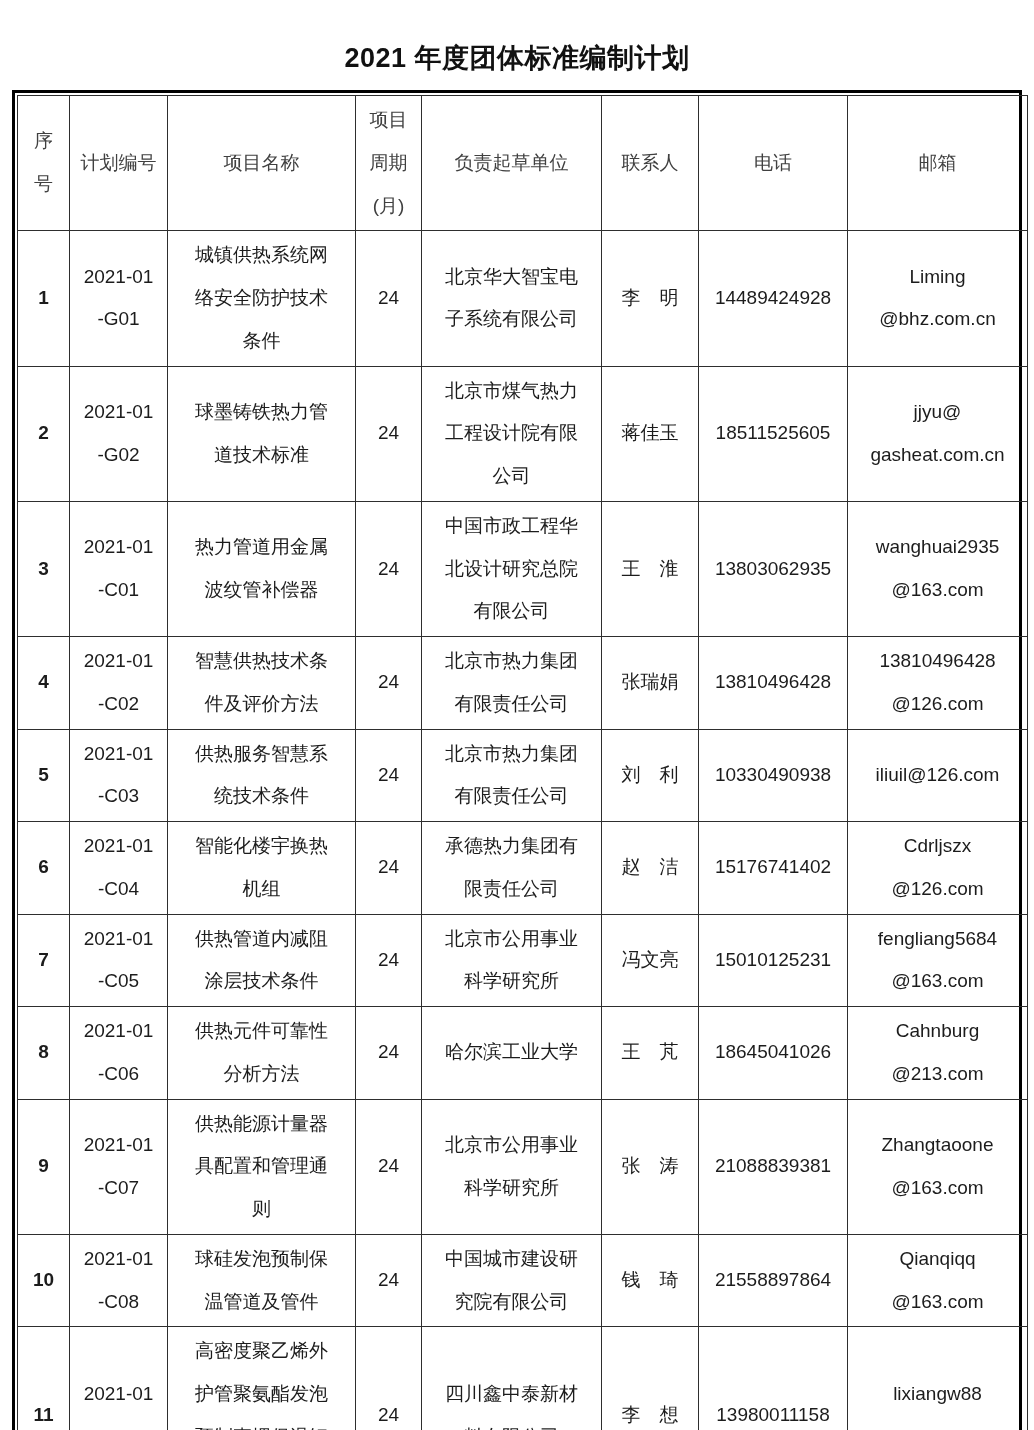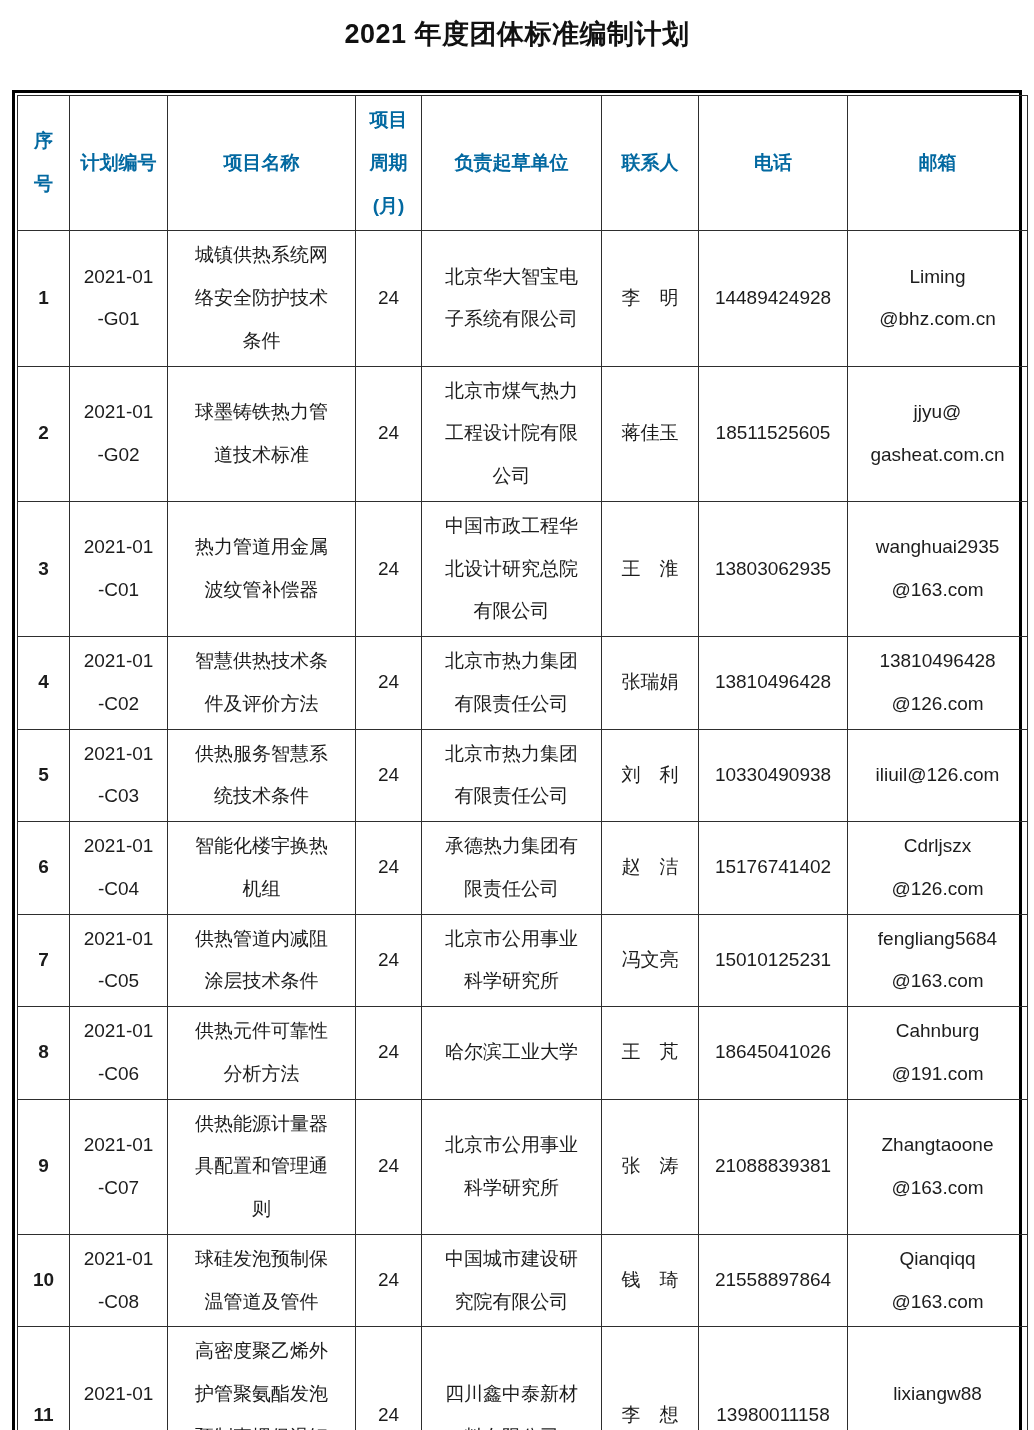--- a/index.html
+++ b/index.html
@@ -15,20 +15,21 @@
     position: relative;
   }
   .doc-title {
     text-align: center;
     font-size: 27px;
     font-weight: bold;
     color: #111111;
     padding-top: 16px;
     letter-spacing: 0.5px;
     white-space: pre-line;
+    margin-top: 24px;
   }
   .table-wrap {
     position: absolute;
     left: 12px;
     top: 90px;
     width: 1010px;
     box-sizing: border-box;
     border: 3px solid #000000;
     padding: 2px;
     background: #ffffff;
@@ -44,22 +45,22 @@
     vertical-align: middle;
     text-align: center;
     font-size: 19px;
     line-height: 2.25;
     padding: 3px 5px;
     white-space: pre-line;
     overflow: hidden;
     color: #1c1c1c;
   }
   table.std-table th {
-    font-weight: bold;
-    color: #0369a1;
+    font-weight: normal;
+    color: #404040;
   }
   td.cell-seq {
     font-weight: bold;
   }
   td.align-left {
     text-align: left;
     padding-left: 12px;
   }
 </style>
 </head>
@@ -199,21 +200,21 @@
         <td class="cell-seq">8</td>
         <td>2021-01
 -C06</td>
         <td class="align-left">供热元件可靠性
 分析方法</td>
         <td>24</td>
         <td class="align-left">哈尔滨工业大学</td>
         <td>王　芃</td>
         <td>18645041026</td>
         <td>Cahnburg
-@191.com</td>
+@213.com</td>
       </tr>
       <tr style="height:128px">
         <td class="cell-seq">9</td>
         <td>2021-01
 -C07</td>
         <td class="align-left">供热能源计量器
 具配置和管理通
 则</td>
         <td>24</td>
         <td class="align-left">北京市公用事业

